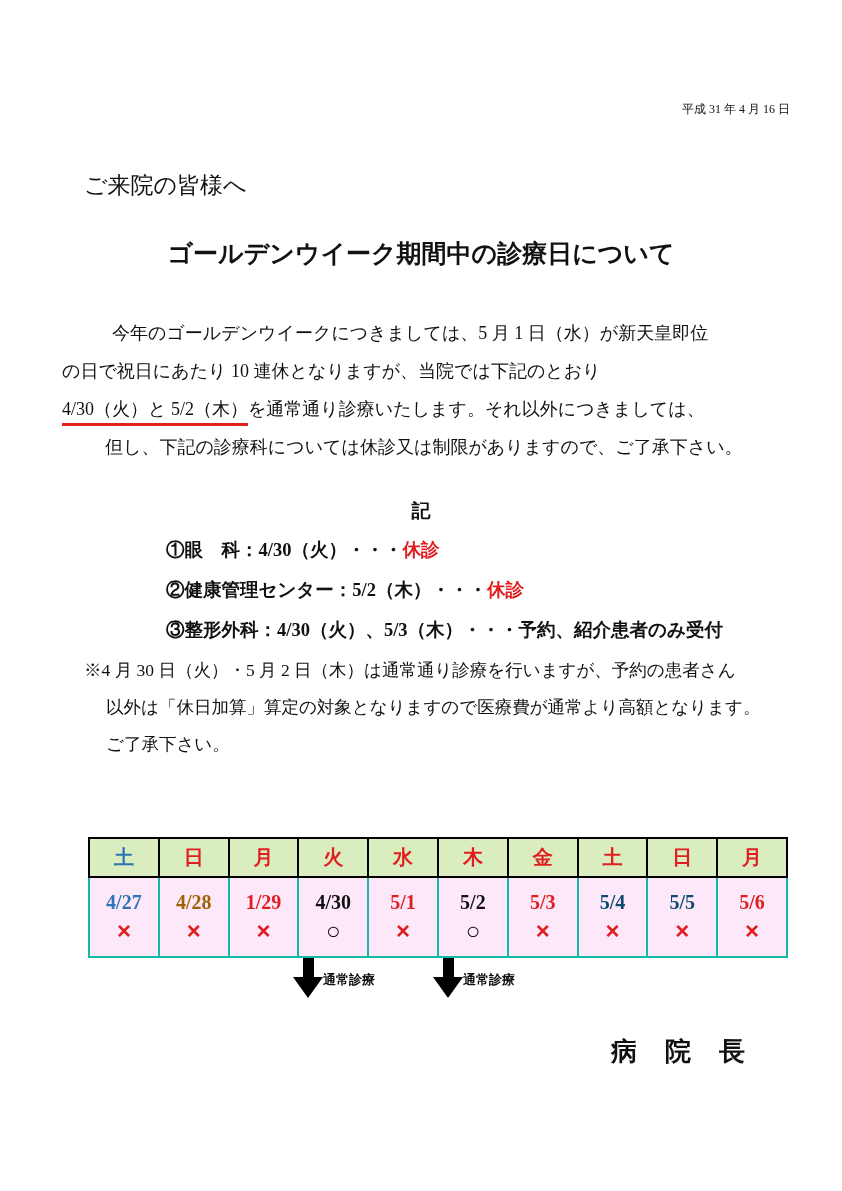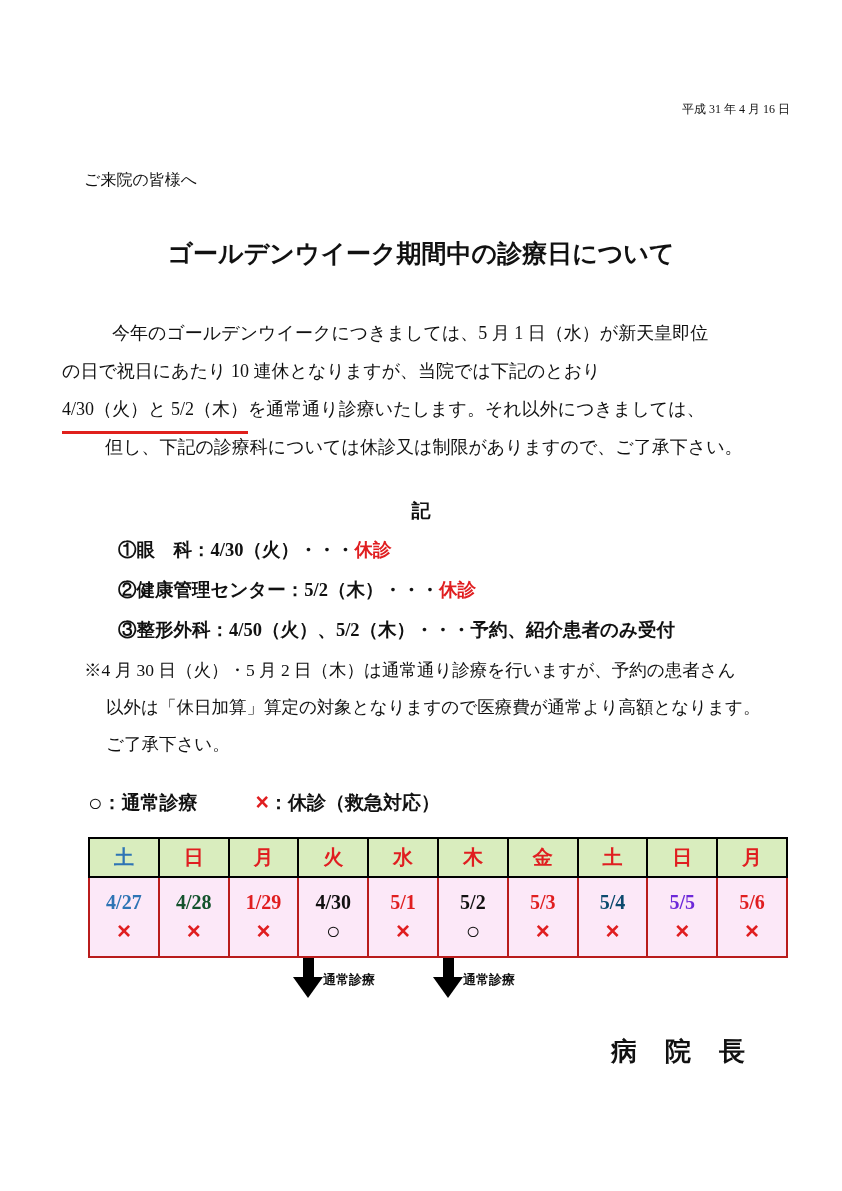--- a/index.html
+++ b/index.html
@@ -17,51 +17,51 @@
     font-family:"Liberation Serif","DejaVu Serif",serif;
     color:#111111;
     overflow:hidden;
   }
   .date-line{
     position:absolute;top:101px;right:52px;
     font-size:12px;
   }
   .greeting{
     position:absolute;top:170px;left:84px;
-    font-size:16px;
+    font-size:23px;
   }
   .doc-title{
     position:absolute;top:237px;left:0;width:100%;
     text-align:center;
     font-size:25px;font-weight:bold;
   }
   .body-text{
     position:absolute;top:314px;left:62px;width:734px;
     font-size:18px;line-height:38px;
   }
   .body-line{white-space:nowrap;}
   .indent-1{padding-left:50px;}
   .u-red{
     border-bottom:3px solid var(--underline-red);
-    padding-bottom:12px;
+    padding-bottom:4px;
   }
   .caution{
     font-weight:normal;
     padding-left:43px;
     font-size:18px;
   }
   .ki-label{
     position:absolute;top:498px;left:0;width:100%;
     text-align:center;font-weight:bold;font-size:19px;
   }
   .dept-list{
     position:absolute;top:530px;left:118px;
     font-size:18.5px;font-weight:bold;line-height:40px;
   }
-  .dept-item{white-space:nowrap;}
+  .dept-item{white-space:nowrap;margin-left:48px;}
   .red-text{color:var(--red);}
   .note{
     position:absolute;top:652px;left:84px;width:716px;
     font-size:17.5px;line-height:37px;
   }
   .note .cont{padding-left:22px;}
   .legend{
     position:absolute;top:789px;left:88px;
     font-size:19px;font-weight:bold;
     font-family:"Liberation Sans","DejaVu Sans",sans-serif;
@@ -77,21 +77,21 @@
     height:37px;
     background:var(--header-bg);
     border:2px solid #000;
     font-size:20px;font-weight:bold;
     font-family:"Liberation Sans","DejaVu Sans",sans-serif;
     text-align:center;vertical-align:middle;padding:0;
   }
   .calendar td{
     height:78px;
     background:var(--cell-bg);
-    border:2px solid #b91c1c;
+    border:2px solid #14b8a6;
     text-align:center;vertical-align:middle;padding:0;
   }
   .cal-date{
     font-size:20px;font-weight:bold;line-height:26px;margin-top:2px;
     font-family:"Liberation Serif","DejaVu Serif",serif;
   }
   .cal-mark{
     font-size:24px;font-weight:bold;line-height:32px;
     font-family:"Liberation Sans","DejaVu Sans",sans-serif;
   }
@@ -135,32 +135,29 @@
     <div class="body-line">の日で祝日にあたり 10 連休となりますが、当院では下記のとおり</div>
     <div class="body-line"><span class="u-red">4/30（火）と 5/2（木）</span><span>を通常通り診療いたします。それ以外につきましては、</span></div>
     <div class="body-line caution">但し、下記の診療科については休診又は制限がありますので、ご了承下さい。</div>
   </div>
 
   <div class="ki-label">記</div>
 
   <div class="dept-list">
     <div class="dept-item"><span>①眼　科：4/30（火）・・・</span><span class="red-text">休診</span></div>
     <div class="dept-item"><span>②健康管理センター：5/2（木）・・・</span><span class="red-text">休診</span></div>
-    <div class="dept-item"><span>③整形外科：4/50（火）、5/2（木）・・・予約、紹介患者のみ受付</span><span class="red-text"></span></div>
+    <div class="dept-item"><span>③整形外科：4/30（火）、5/3（木）・・・予約、紹介患者のみ受付</span><span class="red-text"></span></div>
   </div>
 
   <div class="note">
     <div>※4 月 30 日（火）・5 月 2 日（木）は通常通り診療を行いますが、予約の患者さん</div>
     <div class="cont">以外は「休日加算」算定の対象となりますので医療費が通常より高額となります。</div>
     <div class="cont">ご了承下さい。</div>
   </div>
 
-  <div class="legend">
-    <span class="sym-circle">○</span><span>：通常診療</span><span class="sym-cross">×</span><span>：休診（救急対応）</span>
-  </div>
 
   <table class="calendar">
     <tbody>
         <tr>
       <th style="color: rgb(46, 116, 181);">土</th>
       <th style="color: rgb(224, 30, 32);">日</th>
       <th style="color: rgb(224, 30, 32);">月</th>
       <th style="color: rgb(224, 30, 32);">火</th>
       <th style="color: rgb(224, 30, 32);">水</th>
       <th style="color: rgb(224, 30, 32);">木</th>
@@ -168,21 +165,21 @@
       <th style="color: rgb(224, 30, 32);">土</th>
       <th style="color: rgb(224, 30, 32);">日</th>
       <th style="color: rgb(224, 30, 32);">月</th>
     </tr>
     <tr>
       <td>
         <div class="cal-date" style="color: rgb(46, 116, 181);">4/27</div>
         <div class="cal-mark" style="color: rgb(224, 30, 32);">×</div>
       </td>
       <td>
-        <div class="cal-date" style="color: #14532d;">4/28</div>
+        <div class="cal-date" style="color: #a16207;">4/28</div>
         <div class="cal-mark" style="color: rgb(224, 30, 32);">×</div>
       </td>
       <td>
         <div class="cal-date" style="color: rgb(224, 30, 32);">1/29</div>
         <div class="cal-mark" style="color: rgb(224, 30, 32);">×</div>
       </td>
       <td>
         <div class="cal-date" style="color: rgb(17, 17, 17);">4/30</div>
         <div class="cal-mark" style="color: rgb(17, 17, 17);">○</div>
       </td>
@@ -196,21 +193,21 @@
       </td>
       <td>
         <div class="cal-date" style="color: rgb(224, 30, 32);">5/3</div>
         <div class="cal-mark" style="color: rgb(224, 30, 32);">×</div>
       </td>
       <td>
         <div class="cal-date" style="color: #0c4a6e;">5/4</div>
         <div class="cal-mark" style="color: rgb(224, 30, 32);">×</div>
       </td>
       <td>
-        <div class="cal-date" style="color: #6d28d9;">5/5</div>
+        <div class="cal-date" style="color: #0c4a6e;">5/5</div>
         <div class="cal-mark" style="color: rgb(224, 30, 32);">×</div>
       </td>
       <td>
         <div class="cal-date" style="color: rgb(224, 30, 32);">5/6</div>
         <div class="cal-mark" style="color: rgb(224, 30, 32);">×</div>
       </td>
     </tr>
   </tbody>
     </table>
 

